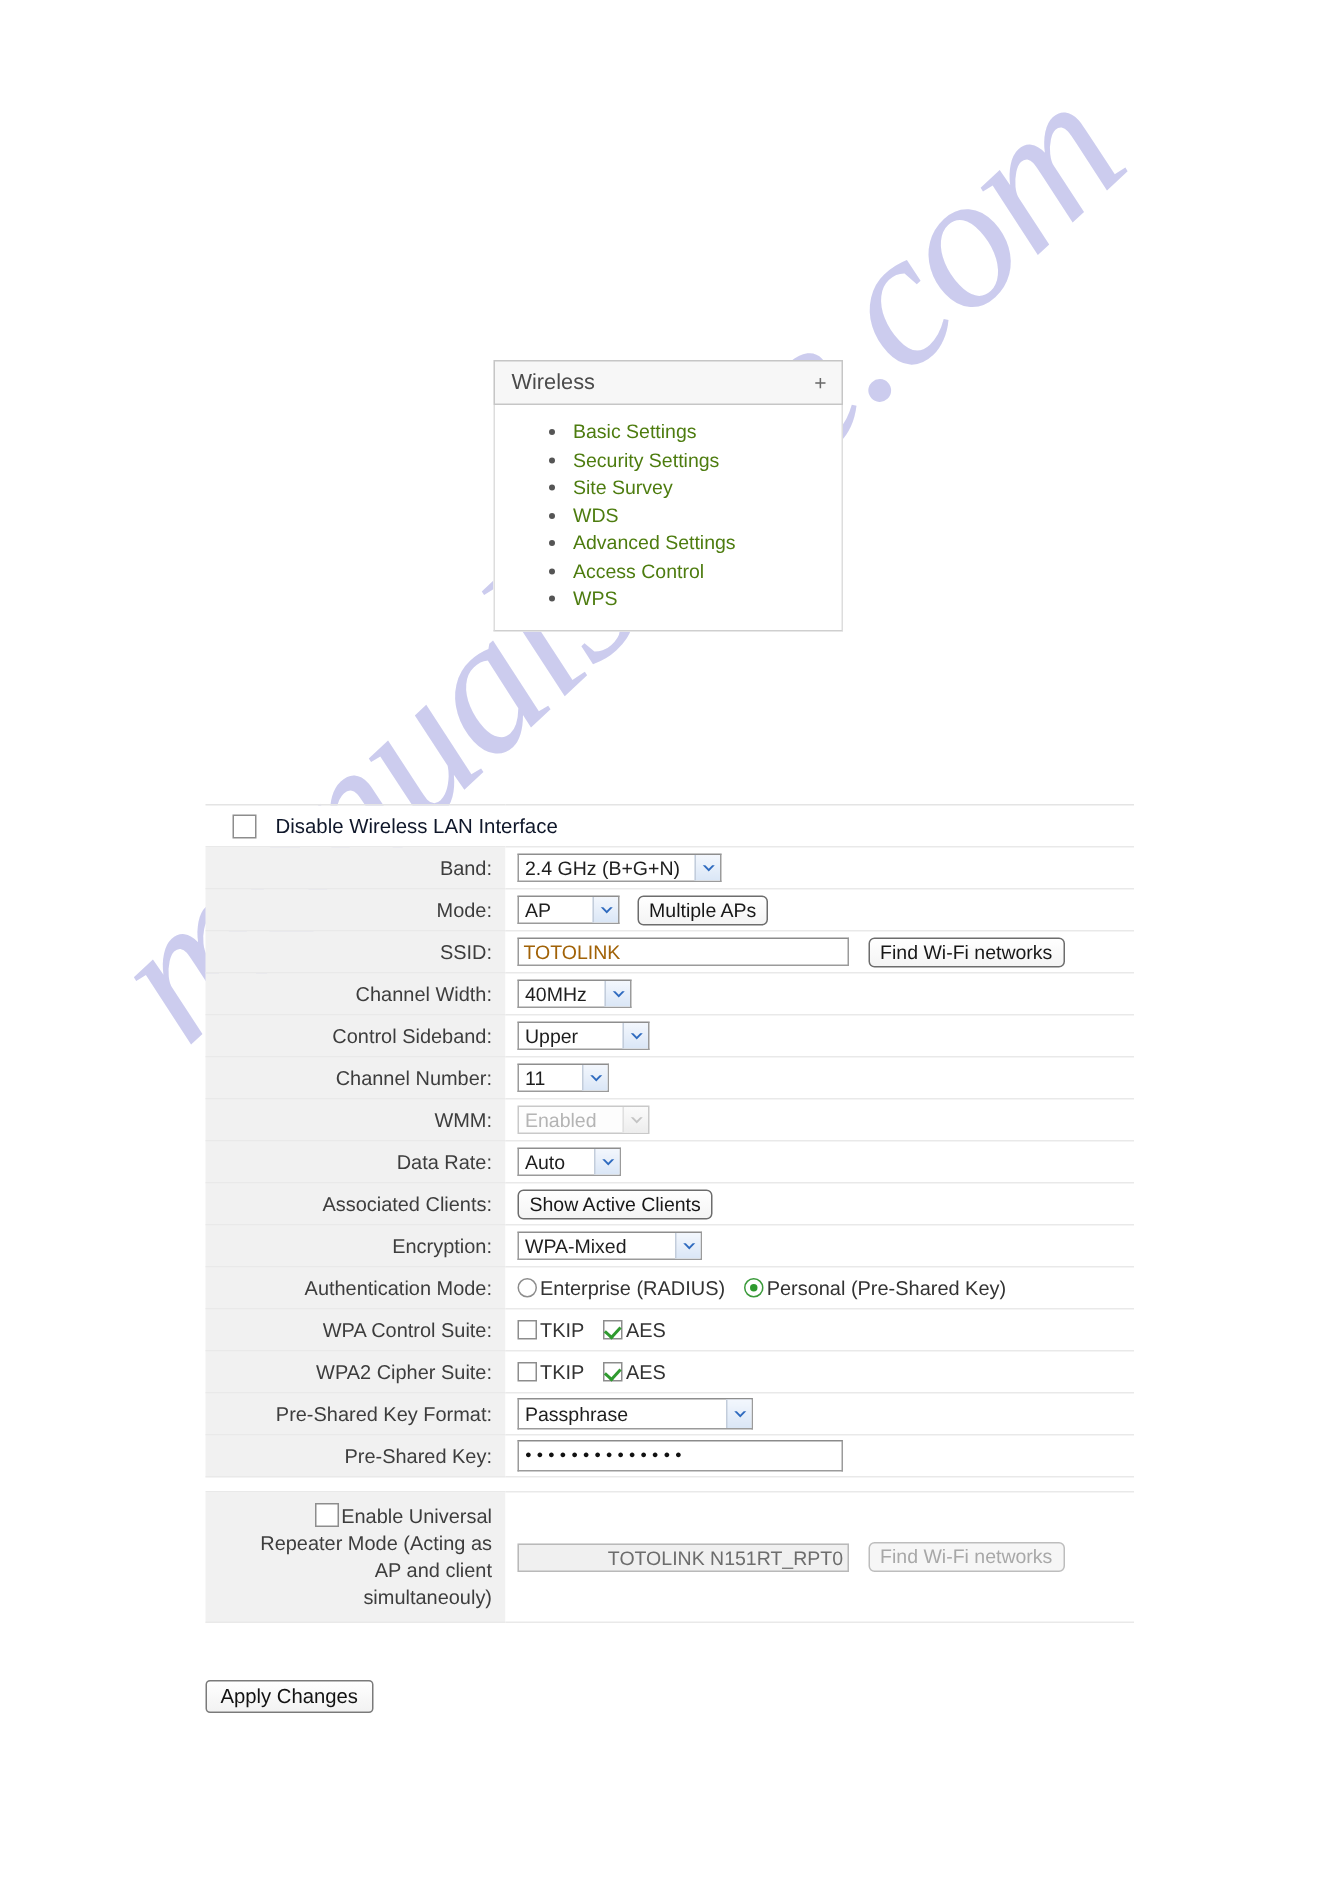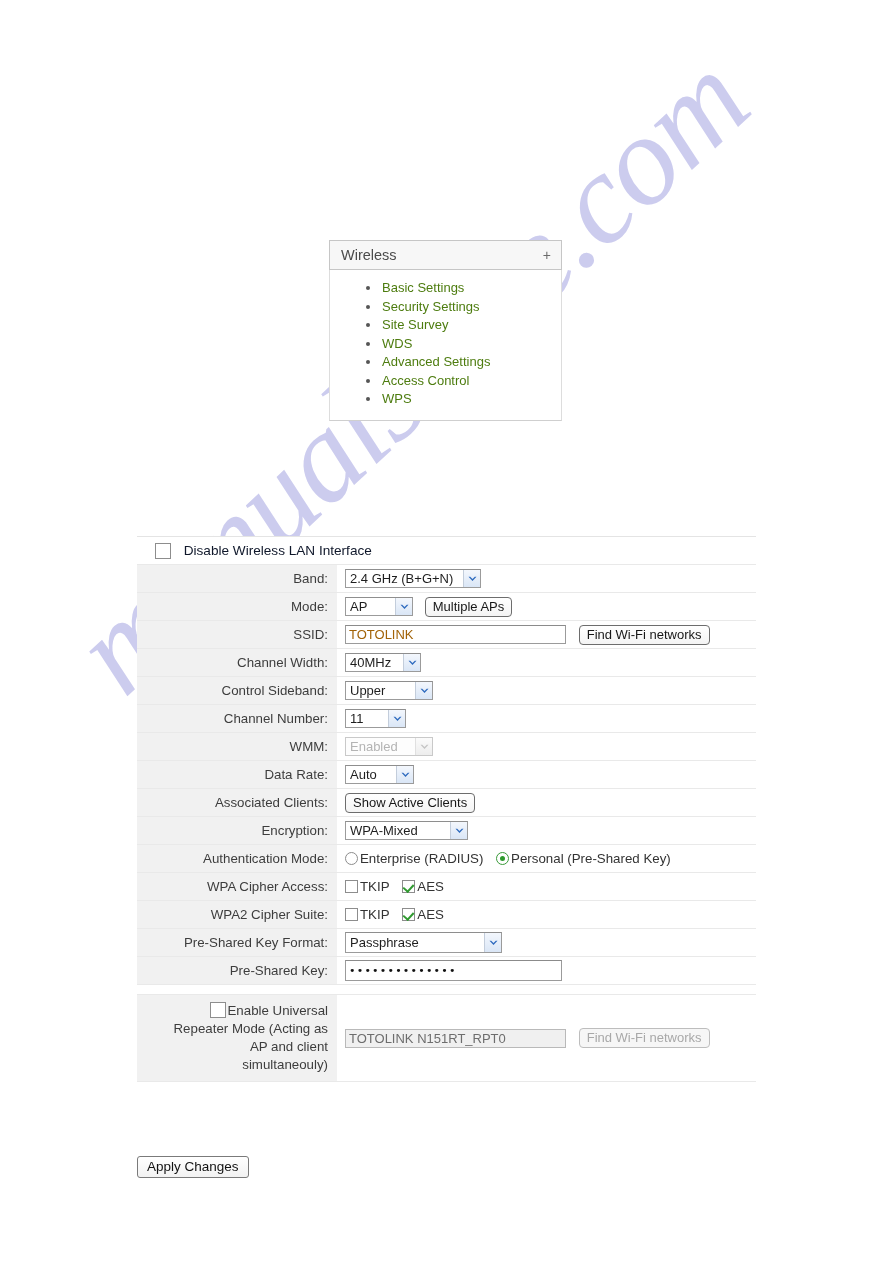--- a/index.html
+++ b/index.html
@@ -177,20 +177,21 @@
     padding:0 3px;
     box-sizing:border-box;
     vertical-align:middle;
     white-space:nowrap;
     overflow:hidden;
   }
   .txt.disabled{
     border-color:#b9b9b9;
     background:#f0f0f0;
     color:#6d6d6d;
+    text-align:right;
   }
   .txt.pw{
     font-family:"DejaVu Sans", sans-serif;
     font-size:11px;
     letter-spacing:1.2px;
     color:#111;
     line-height:20px;
   }
 
   .btn{
@@ -287,21 +288,21 @@
     vertical-align:middle;
   }
   .spacer-row td{
     background:#ffffff;
     height:9px;
     border-bottom:1px solid #e9e9e9;
   }
 
   .apply-wrap{
     position:absolute;
-    left:137px; top:1156px;
+    left:137px; top:1120px;
     z-index:8;
   }
   .btn-apply{
     border:1px solid #7a7a7a;
     border-radius:3px;
     background:linear-gradient(#ffffff,#f2f2f2);
     font-size:13.5px;
     color:#121212;
     padding:2px 9px 3px 9px;
     font-family:"Liberation Sans", sans-serif;
@@ -478,21 +479,21 @@
       <span class="inline-opt">
         <span class="rb"></span><span class="optlabel">Enterprise (RADIUS)</span>
       </span>
       <span class="inline-opt">
         <span class="rb checked"></span><span class="optlabel">Personal (Pre-Shared Key)</span>
       </span>
     </td>
   </tr>
 
   <tr>
-    <td class="lbl">WPA Cipher Access:</td>
+    <td class="lbl">WPA Control Suite:</td>
     <td class="val">
       <span class="inline-opt">
         <span class="cb"></span><span class="optlabel">TKIP</span>
       </span>
       <span class="inline-opt">
         <span class="cb checked"></span><span class="optlabel">AES</span>
       </span>
     </td>
   </tr>
 

